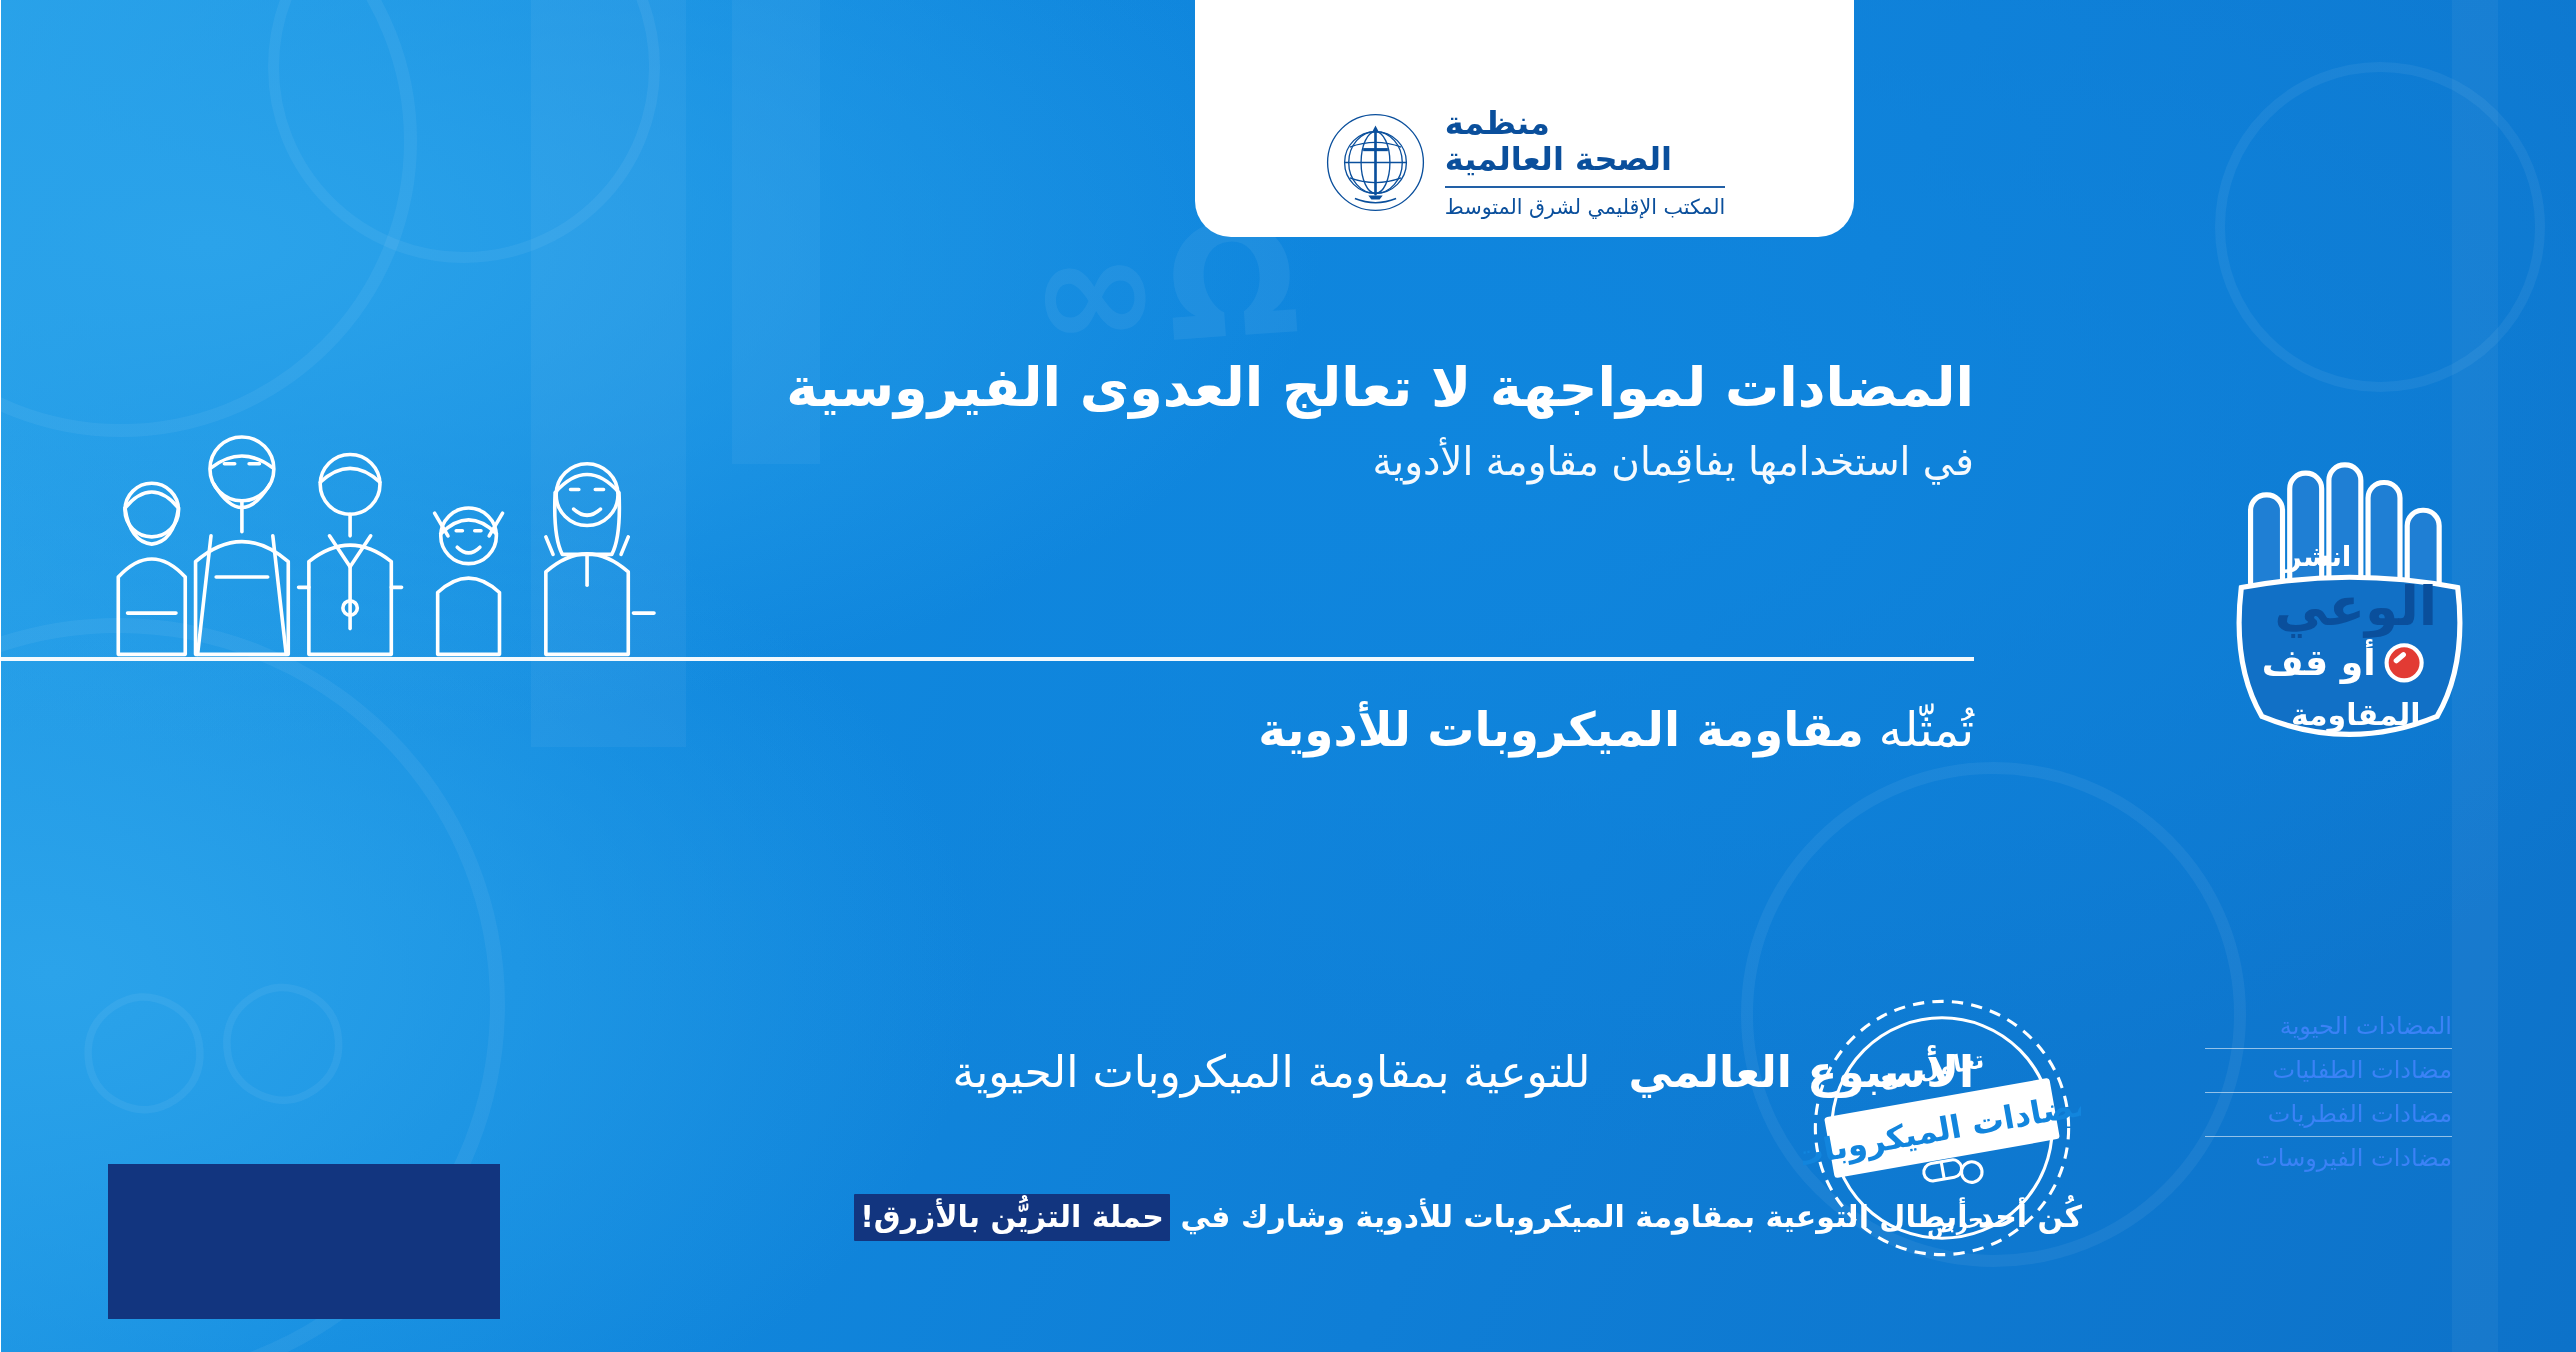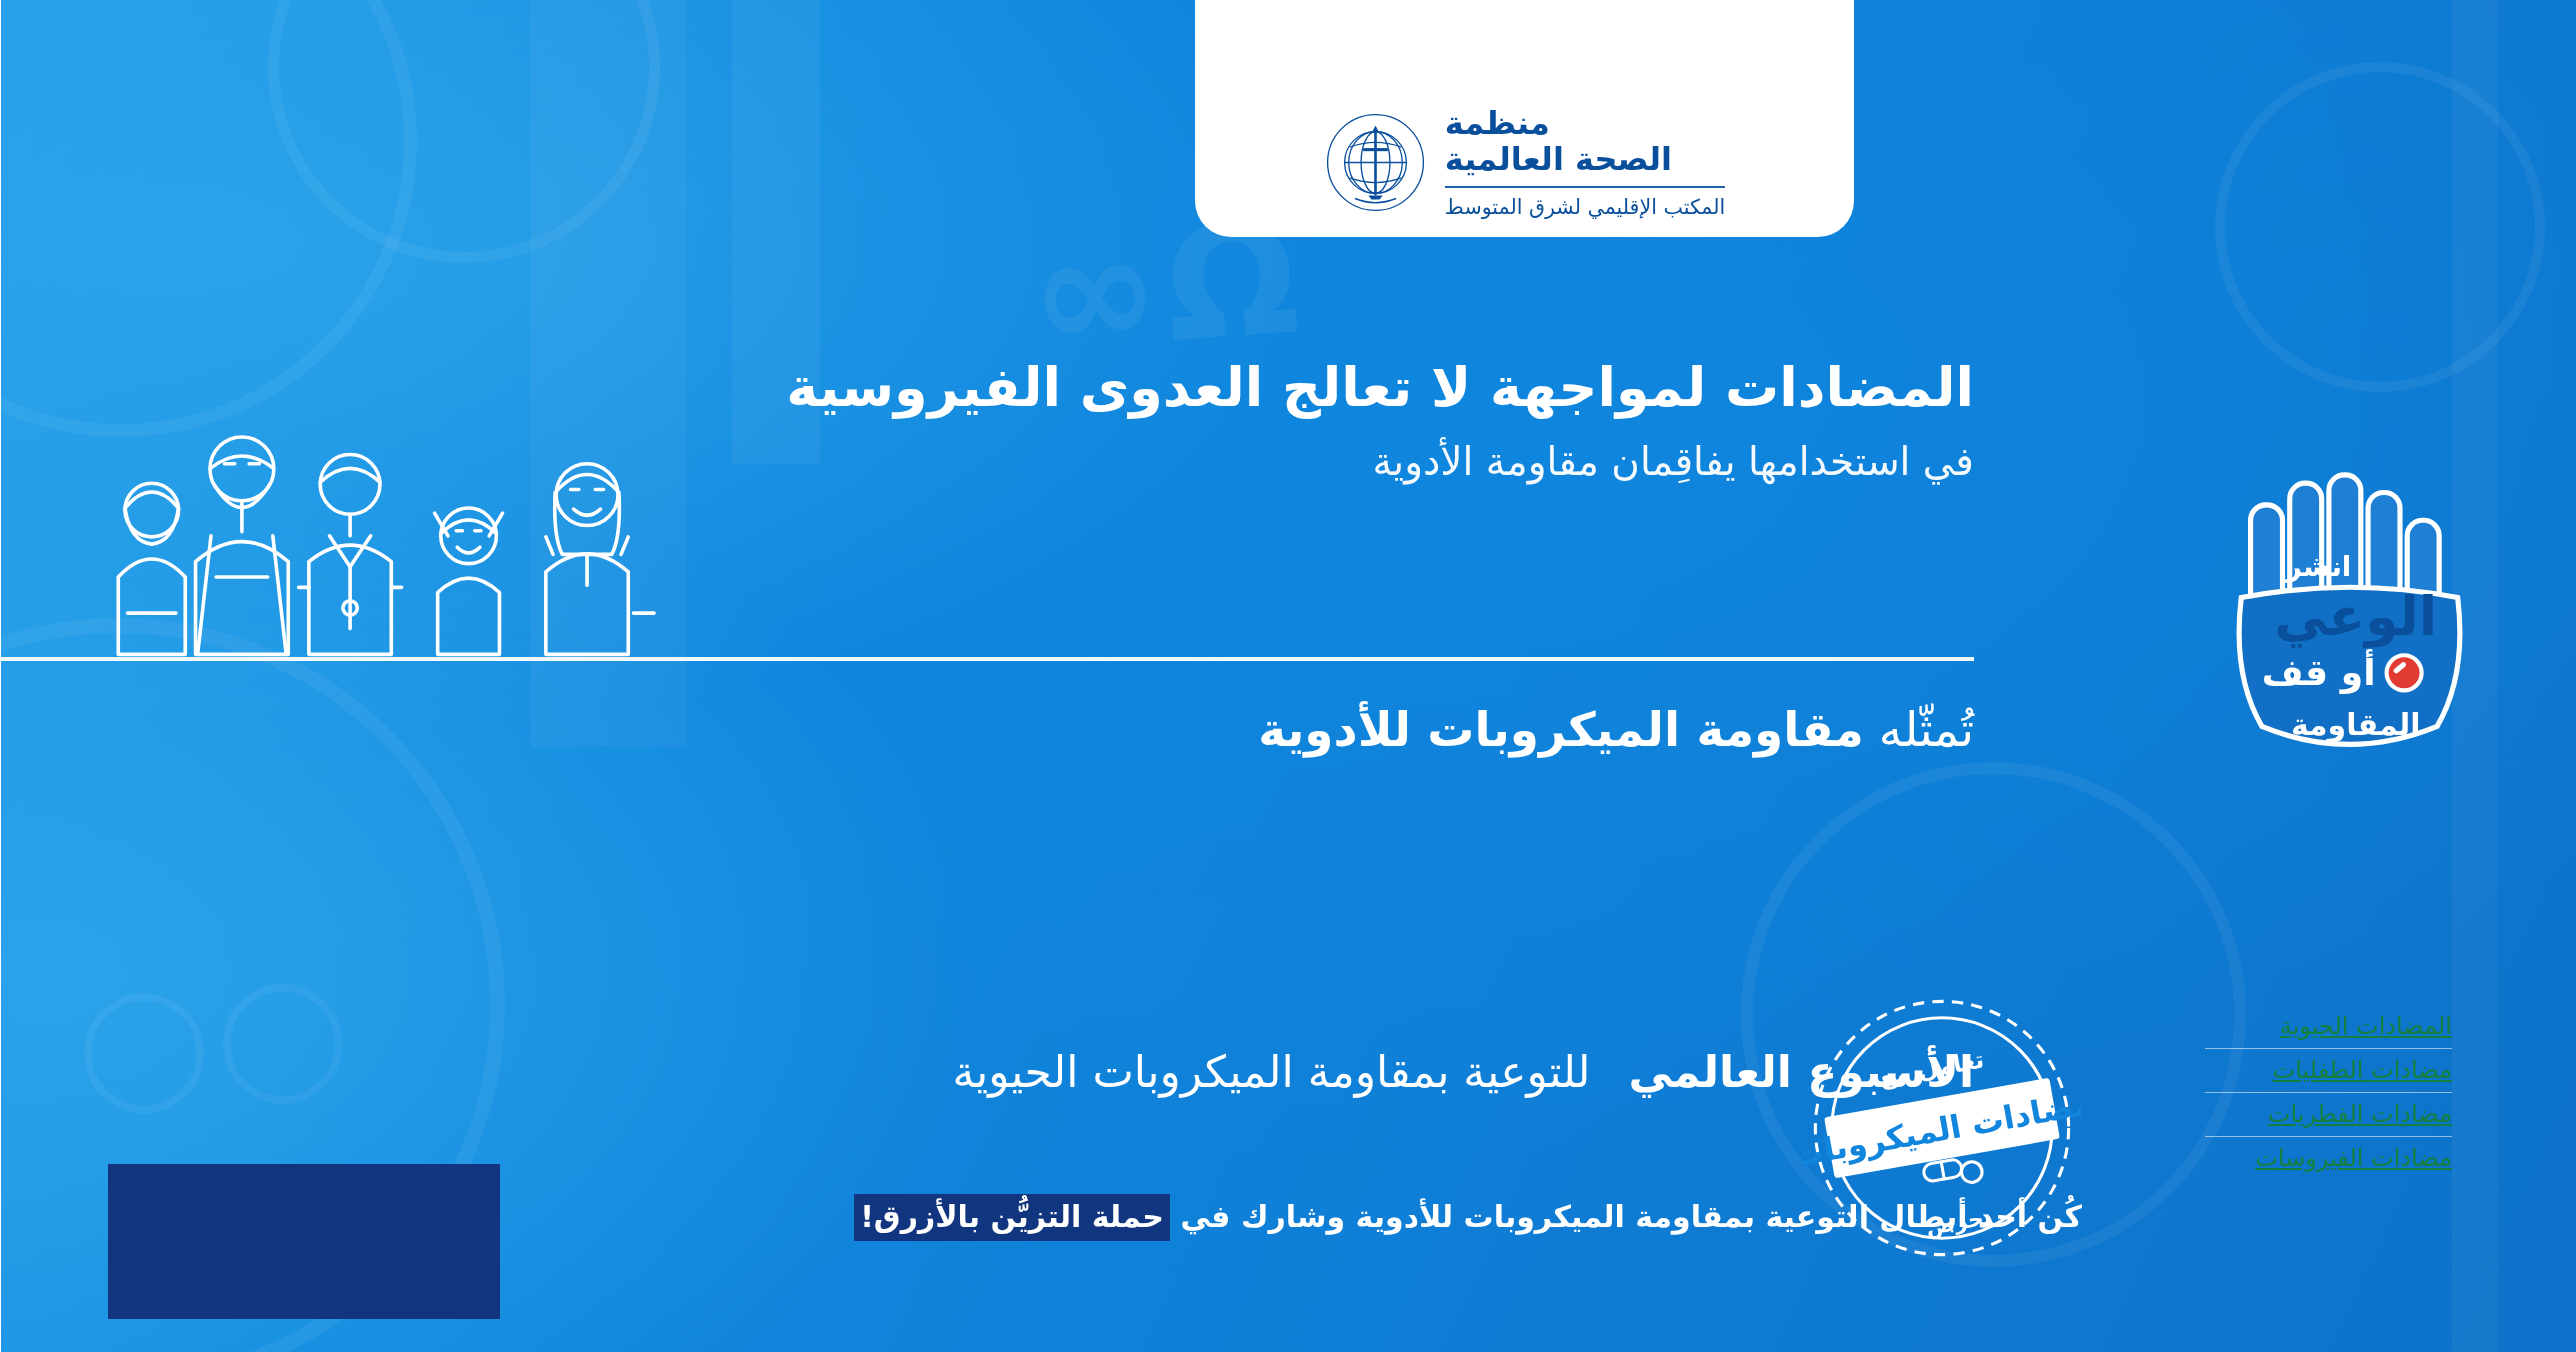--- a/index.html
+++ b/index.html
@@ -126,21 +126,21 @@
   }
   .headline-block2 .bold { font-weight: bold; }
   .headline-block2 .light { font-weight: 400; }
 
   
   .people { position: absolute; left: 41px; top: 407px; width: 680px; height: 268px; }
 
   
   .campaign-logo {
     position: absolute;
-    left: 2164px; top: 443px;
+    left: 2164px; top: 433px;
     width: 371px; height: 371px;
   }
 
   
   .waaw-title {
     position: absolute;
     right: 603px;
     top: 1046px;
     width: 1510px;
     text-align: right;
@@ -182,26 +182,25 @@
 
   
   .amr-list {
     position: absolute;
     left: 2205px; top: 1005px;
     width: 247px;
     text-align: right;
     direction: rtl;
   }
   .amr-list .item {
-    color: #15803d;
+    color: #3b82f6;
     font-size: 24px;
     line-height: 1.28;
     padding: 6.2px 0 6.2px 0;
     border-bottom: 1.5px solid rgba(255,255,255,0.55);
-    text-decoration: underline;
   }
   .amr-list .item:last-child { border-bottom: none; }
 
   
   .stamp {
     position: absolute;
     left: 1803px; top: 989px;
     width: 278px; height: 278px;
   }
 </style>

